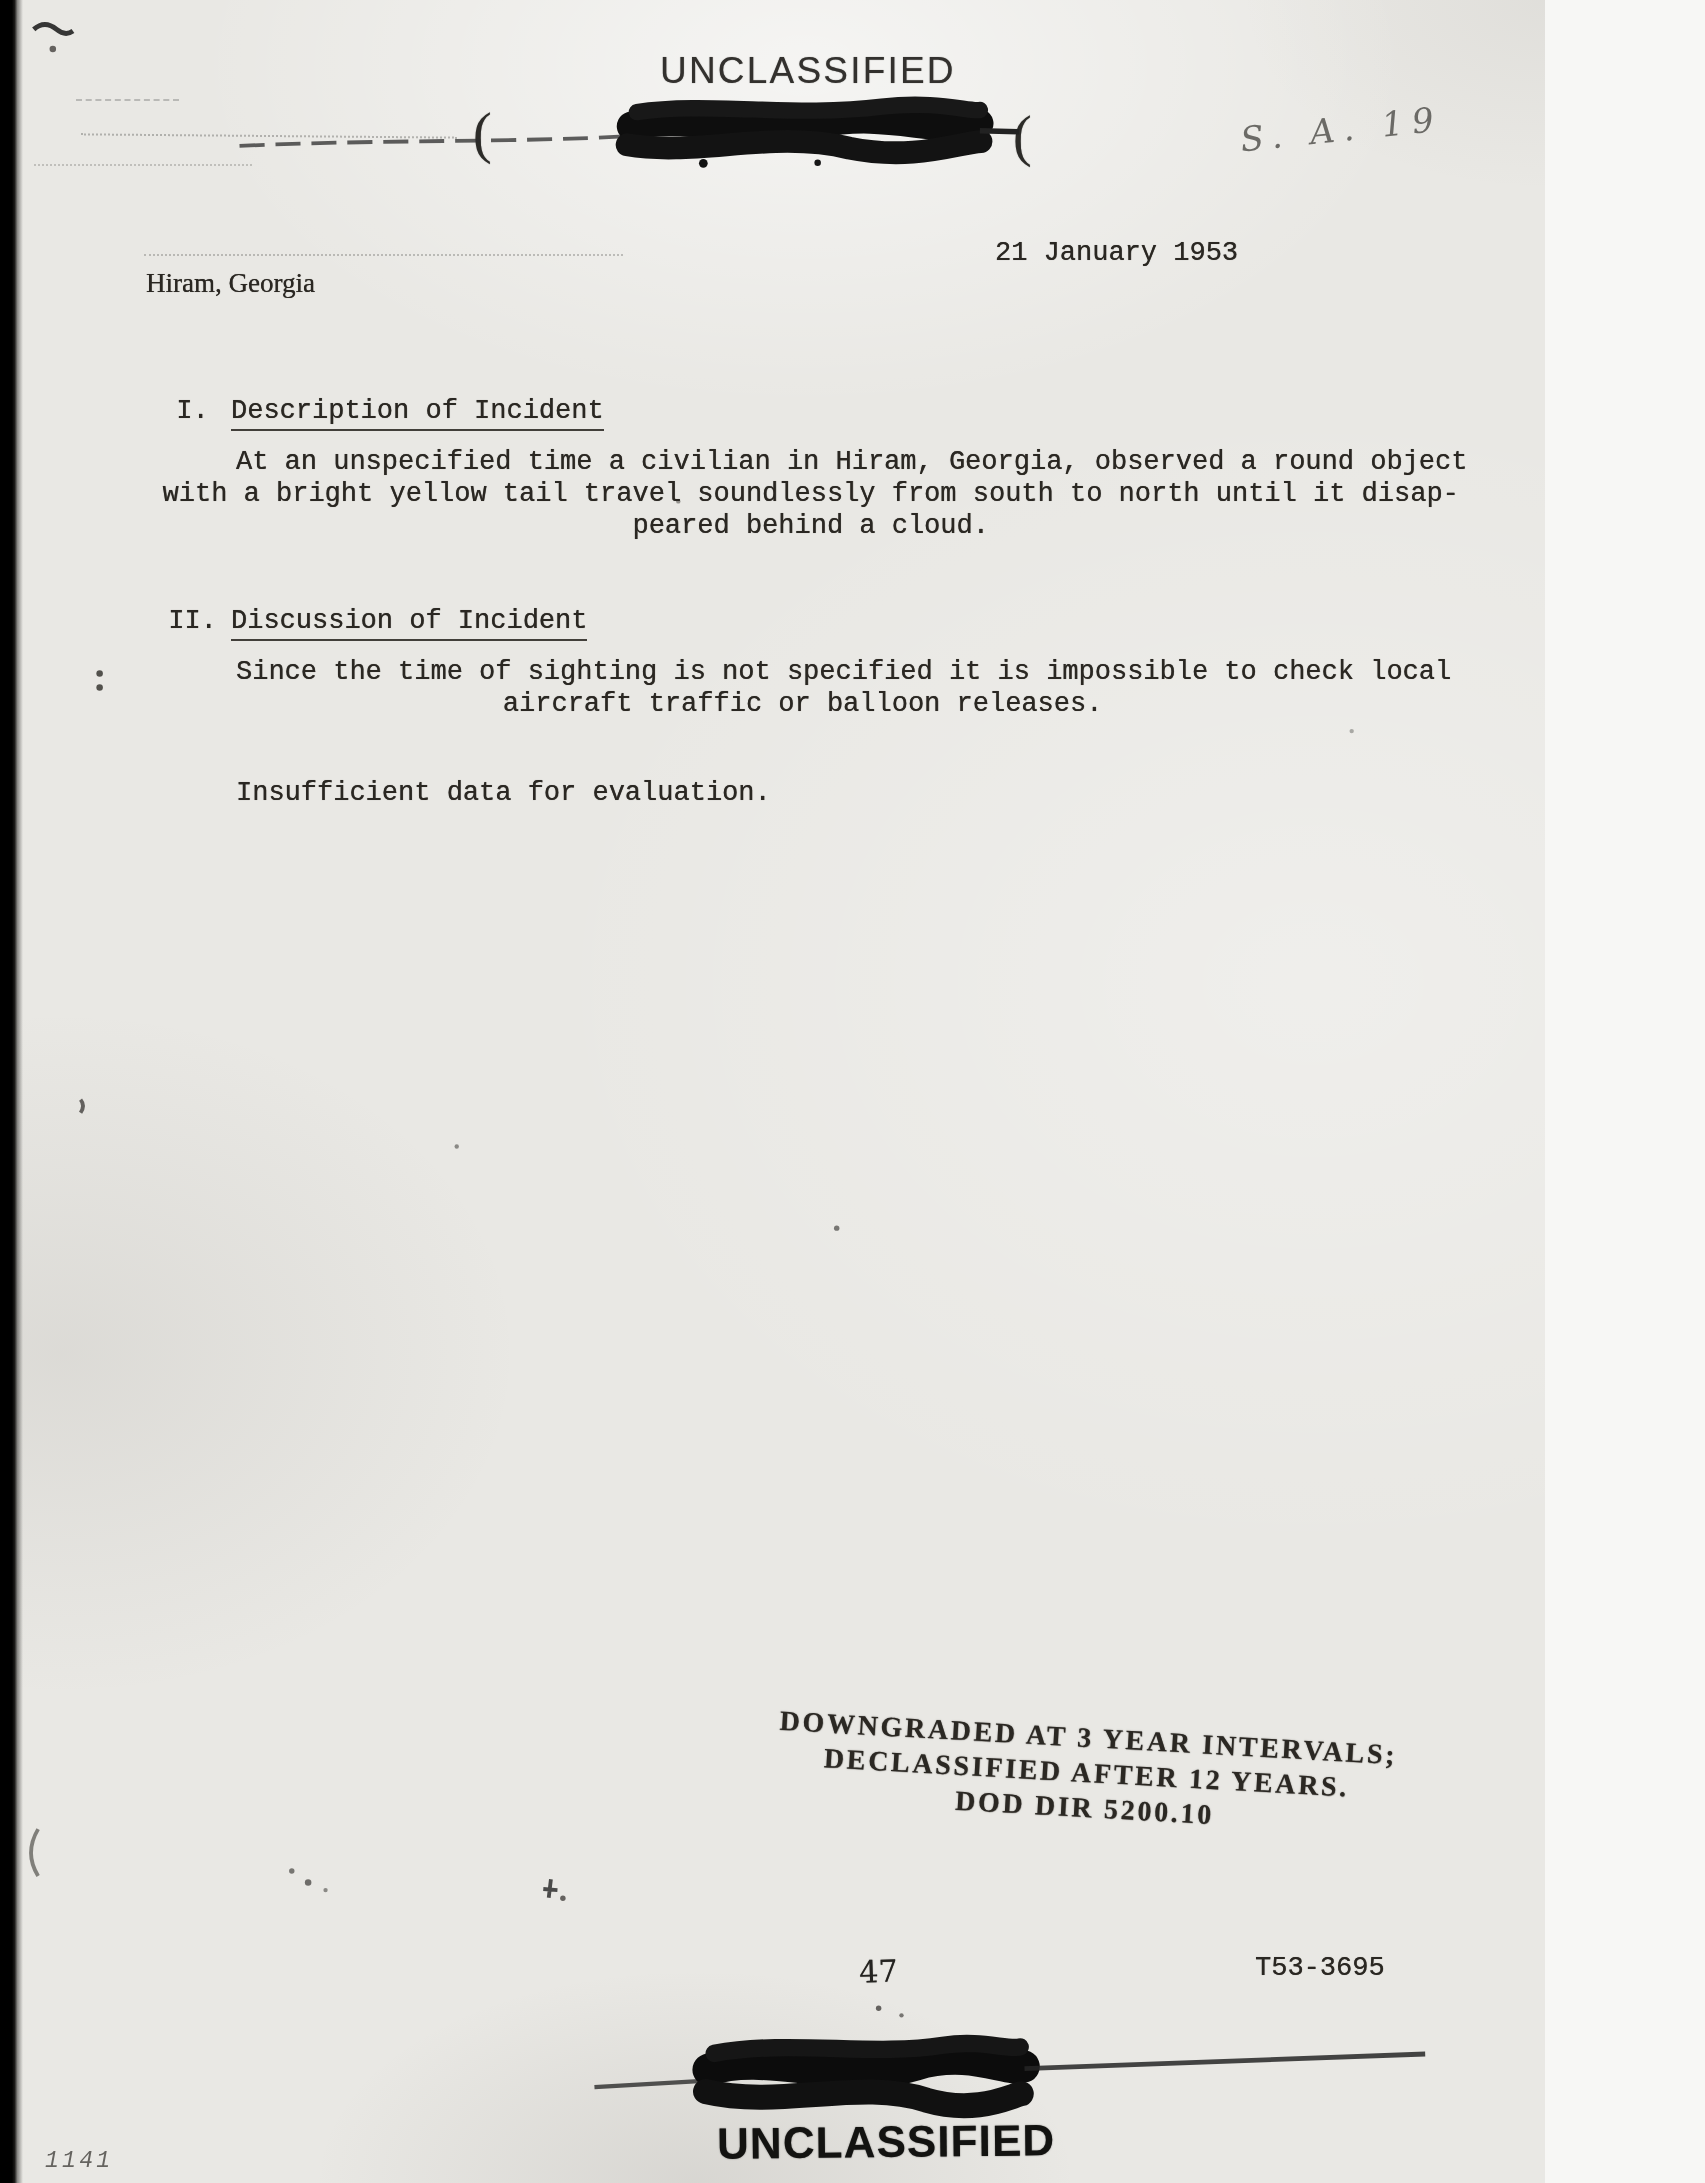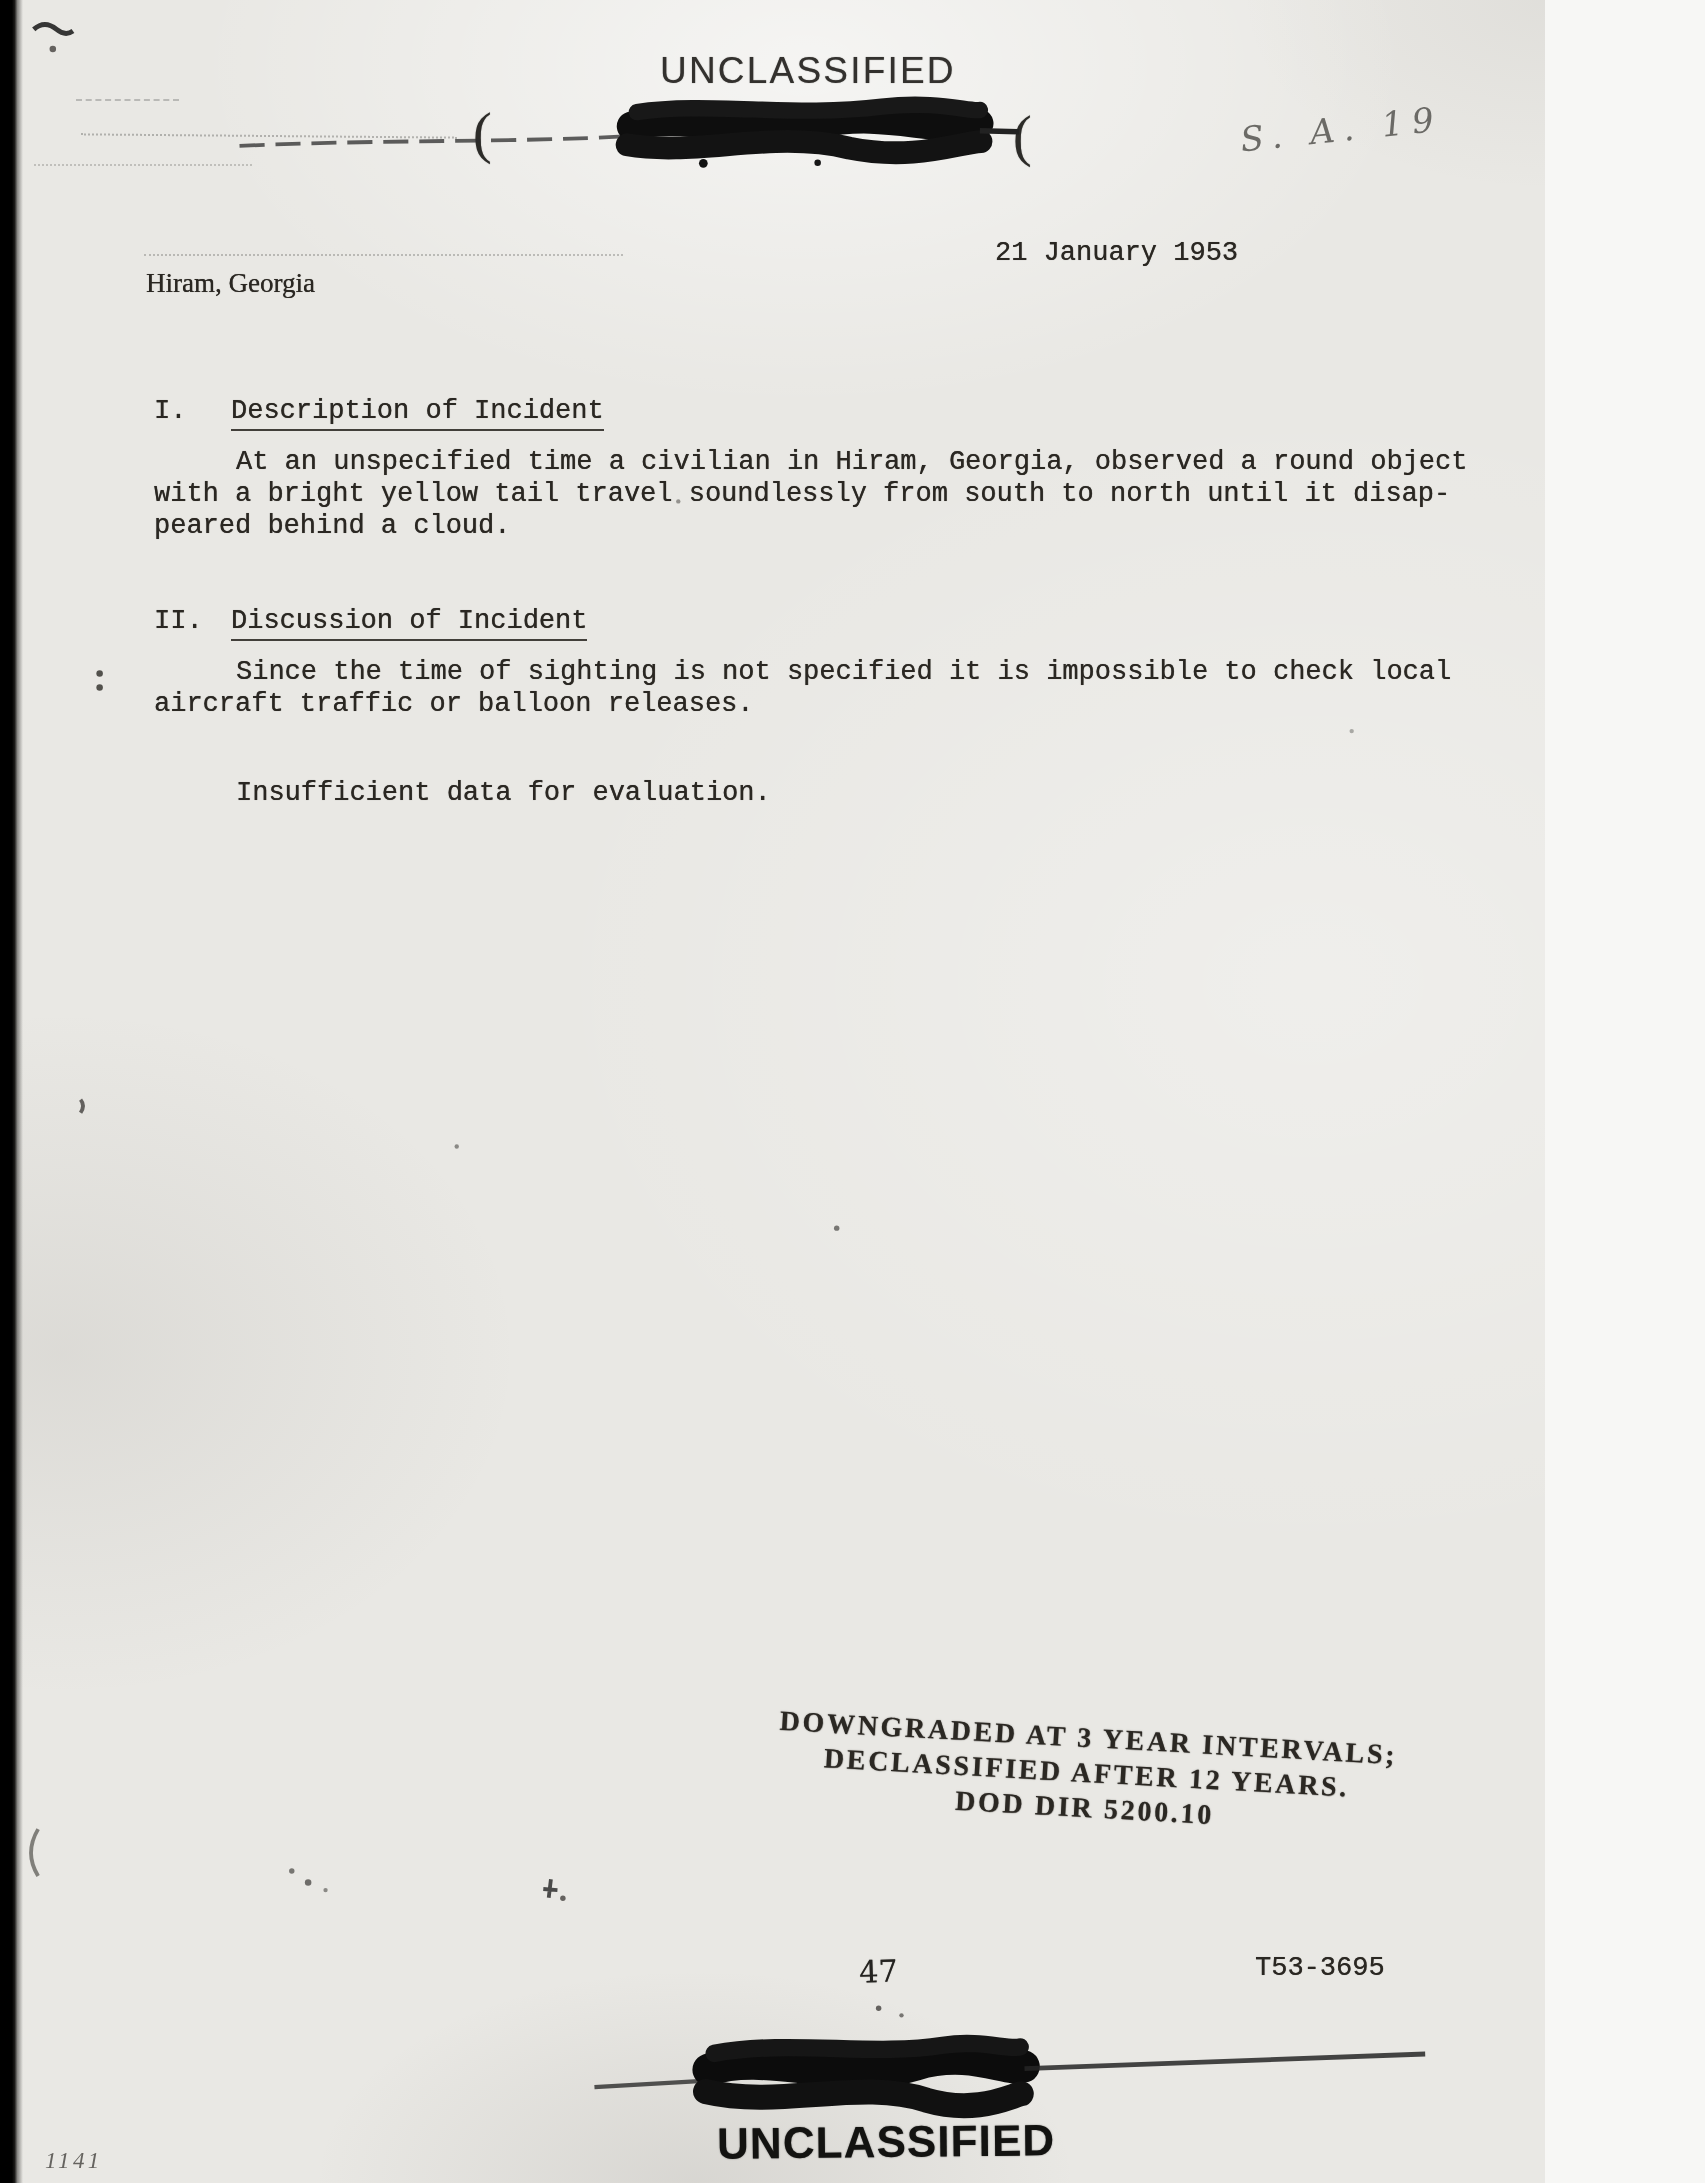--- a/index.html
+++ b/index.html
@@ -22,20 +22,21 @@
     position:absolute;left:0;top:0;width:23px;height:100%;
     background:linear-gradient(to right,#000 0,#000 12px,#1c1b19 14.7px,rgba(20,20,18,.45) 17.4px,rgba(20,20,18,0) 23px);
   }
   
   .type{
     font-family:"Liberation Mono", monospace;
     font-size:27px;line-height:32px;
     color:#2a2722;
     text-shadow:0 0 0.7px rgba(42,39,34,.6), 0.3px 0 0 rgba(42,39,34,.5);
     white-space:nowrap;
+    text-align:center;
   }
   .stamp-top{
     left:660px;top:50px;
     font-family:"Liberation Sans", sans-serif;
     font-size:37px;letter-spacing:2.2px;color:#33312e;
     text-shadow:0 0 1.1px rgba(51,49,46,.55);
   }
   .stamp-bottom{
     left:717px;top:2117px;
     font-family:"Liberation Sans", sans-serif;
@@ -78,21 +79,21 @@
   }
   .page-num{
     left:859px;top:1954px;
     font-family:"DejaVu Serif", serif;
     font-size:30.5px;color:#242320;transform:rotate(-2deg);
     text-shadow:0 0 0.8px rgba(36,35,32,.6);
   }
   .doc-num{left:1255px;top:1952px;}
   .corner-note{
     left:45px;top:2148px;
-    font-family:Liberation Serif, serif;font-style:italic;
+    font-family:Liberation Mono, monospace;font-style:italic;
     font-size:23px;color:#45433f;letter-spacing:3.3px;opacity:.8;
   }
   .dotline{position:absolute;height:0;}
   .dl-a{left:81px;top:135px;width:376px;border-top:2.7px dotted rgba(45,45,43,.30);transform:rotate(.5deg);}
   .dl-b{left:34px;top:164px;width:218px;border-top:2.2px dotted rgba(45,45,43,.22);}
   .dl-c{left:144px;top:254px;width:479px;border-top:2.2px dotted rgba(60,60,56,.28);}
   .dl-d{left:76px;top:99px;width:103px;border-top:2.2px dashed rgba(45,45,43,.25);}
   .marks{position:absolute;left:0;top:0;z-index:5;pointer-events:none;}
 </style>
 </head>

